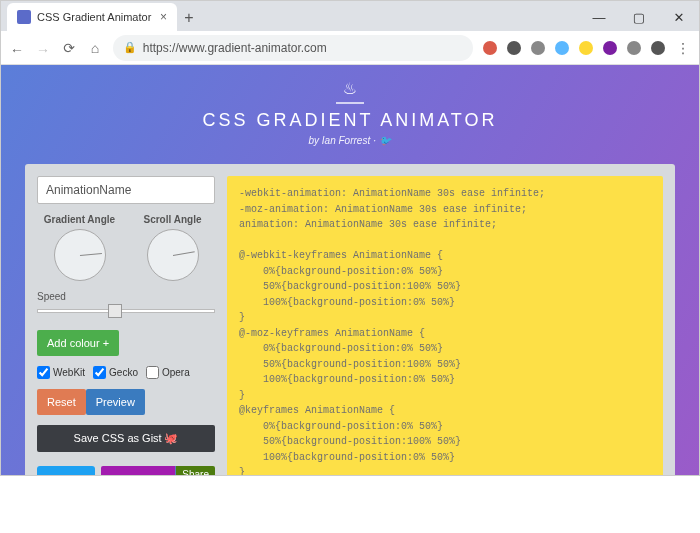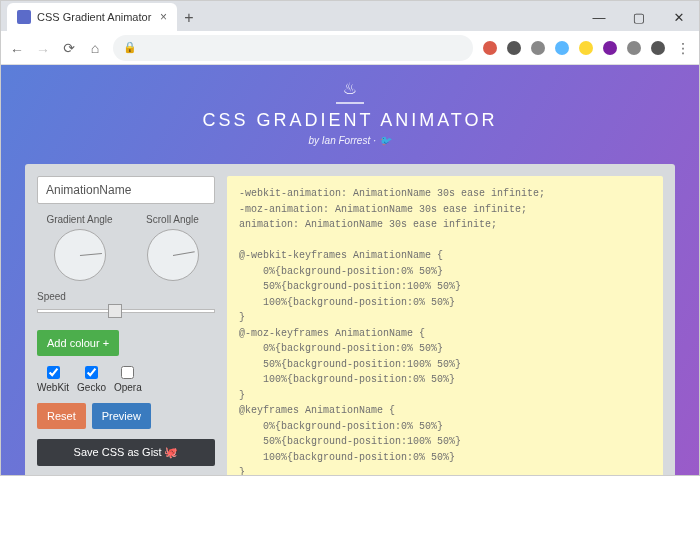--- a/index.html
+++ b/index.html
@@ -23,43 +23,43 @@
   .hero { text-align: center; color: #fff; padding: 14px 0 10px; }
   .flame { font-size: 16px; }
   .hero-rule { width: 28px; border: none; border-top: 2px solid rgba(255,255,255,.7); margin: 4px auto 6px; }
   .hero-title { font-size: 18px; letter-spacing: 3px; font-weight: 400; }
   .byline { font-size: 10px; margin-top: 4px; opacity: .9; font-style: italic; }
   .tw-ico { display: inline-block; }
   .panel { background: #d7dadd; margin: 8px 24px 18px; border-radius: 3px; padding: 12px; display: flex; gap: 12px; }
   .controls { width: 178px; display: flex; flex-direction: column; gap: 10px; }
   .name-input { width: 100%; padding: 6px 8px; border: 1px solid #bbb; background: #fff; font-size: 12px; color: #555; border-radius: 2px; }
   .angle-row { display: flex; justify-content: space-between; gap: 8px; }
-  .angle-col { text-align: center; flex: 1; font-size: 10px; color: #555; }
+  .angle-col { text-align: center; flex: 1; font-size: 10px; color: #555; font-weight: bold; }
   .dial { width: 52px; height: 52px; border: 1px solid #aaa; border-radius: 50%; margin: 4px auto 0; background: #eceff1; position: relative; }
   .dial::after { content: ""; position: absolute; width: 22px; height: 1px; background: #888; top: 50%; left: 50%; transform-origin: left; }
   .dial.a1::after { transform: rotate(-5deg); }
   .dial.a2::after { transform: rotate(-10deg); }
   .lbl { font-size: 10px; color: #555; }
   .slider-wrap { position: relative; height: 18px; }
   .track { position: absolute; top: 7px; left: 0; right: 0; height: 4px; background: #fff; border: 1px solid #bbb; }
   .thumb { position: absolute; top: 2px; left: 40%; width: 14px; height: 14px; background: #e8e8e8; border: 1px solid #999; }
   .btn { padding: 7px 10px; border: none; color: #fff; font-size: 11px; cursor: pointer; border-radius: 2px; }
   .btn-green { background: #4cae4c; align-self: flex-start; }
   .cb-row { display: flex; gap: 8px; font-size: 10px; align-items: center; }
-  .cb-row label { display: flex; gap: 3px; align-items: center; flex-direction: column; }
-  .btn-row { display: flex; gap: 6px; }
+  .cb-row label { display: flex; gap: 3px; align-items: center; }
+  .btn-row { display: flex; }
   .btn-orange { background: #e07b53; }
   .btn-blue { background: #3a7bbf; }
   .btn-dark { background: #3a3d42; width: 100%; text-align: center; }
   .social { display: flex; gap: 6px; margin-top: 4px; }
   .tweet { background: #1da1f2; color: #fff; font-size: 10px; padding: 3px 8px; border-radius: 3px; display: flex; gap: 3px; align-items: center; }
   .fb { display: flex; font-size: 10px; }
   .fb-like { background: #a21caf; color: #fff; padding: 14px 6px; border-radius: 2px 0 0 2px; font-family: Liberation Mono, monospace; }
   .fb-share { background: #4d7c0f; color: #fff; padding: 3px 6px; border-left: 1px solid #5a7bc0; border-radius: 0 2px 2px 0; }
-  .code { flex: 1; background: #fef9c3; padding: 10px 12px; font-family: "Consolas","Courier New",monospace; font-size: 10px; line-height: 1.55; color: #707070; white-space: pre; overflow: auto; border-radius: 2px; }
+  .code { flex: 1; background: #fde047; padding: 10px 12px; font-family: "Consolas","Courier New",monospace; font-size: 10px; line-height: 1.55; color: #707070; white-space: pre; overflow: auto; border-radius: 2px; }
 </style>
 </head>
 <body>
 
 <div class="chrome">
 
   <div class="titlebar">
     <div class="tab">
       <span class="favicon"></span>
       <span class="tab-title">CSS Gradient Animator</span>
@@ -73,20 +73,21 @@
     </div>
   </div>
 
   <div class="addrbar">
     <span class="nav-ico">←</span>
     <span class="nav-ico" style="opacity:.4">→</span>
     <span class="nav-ico">⟳</span>
     <span class="nav-ico">⌂</span>
     <div class="url-pill">
       <span class="lock">🔒</span>
+      <span>https://www.gradient-animator.com</span>
     </div>
     <div class="ext-icons">
         <span class="dot" style="background: rgb(218, 91, 74);"></span>
         <span class="dot" style="background: rgb(85, 85, 85);"></span>
         <span class="dot" style="background: rgb(136, 136, 136);"></span>
         <span class="dot" style="background: rgb(91, 184, 255);"></span>
         <span class="dot" style="background: rgb(253, 216, 53);"></span>
         <span class="dot" style="background: rgb(123, 31, 162);"></span>
         <span class="dot" style="background: rgb(136, 136, 136);"></span>
         <span class="dot" style="background: rgb(85, 85, 85);"></span>

